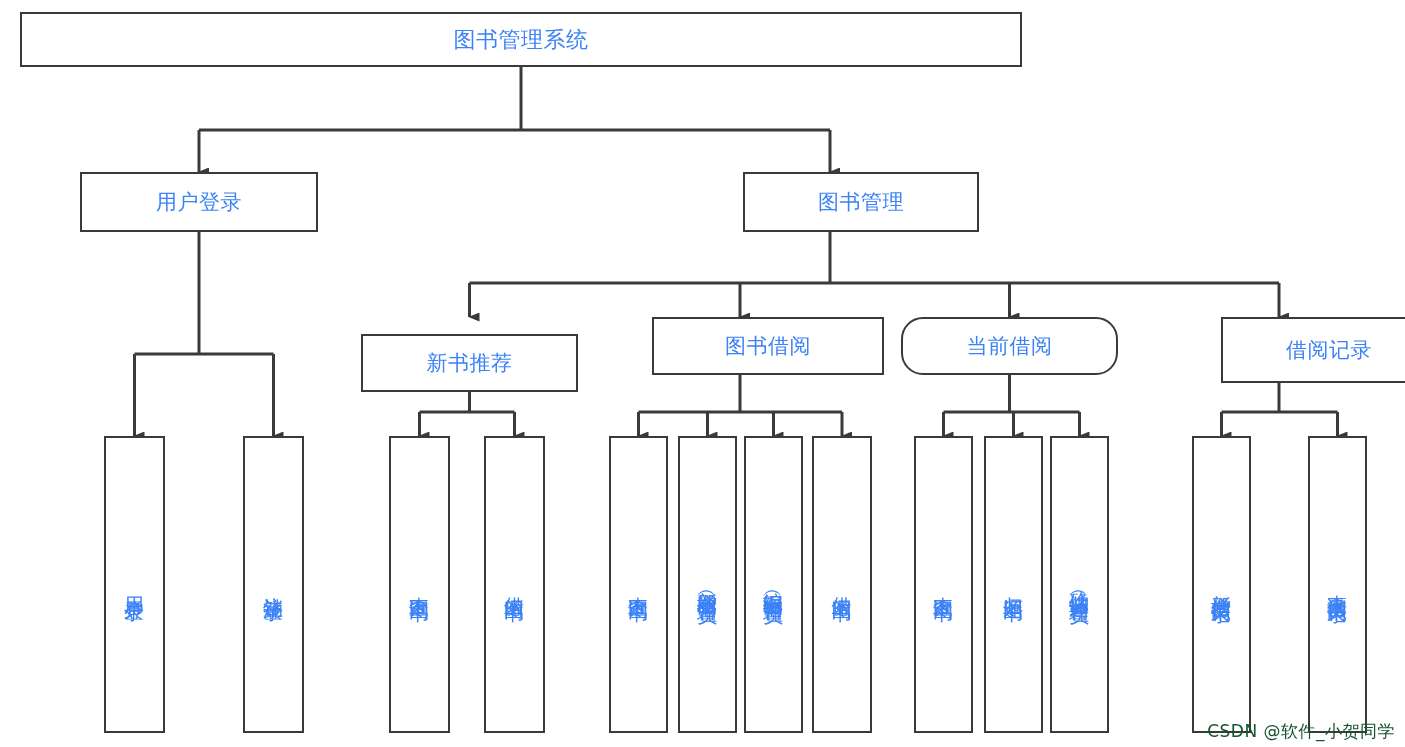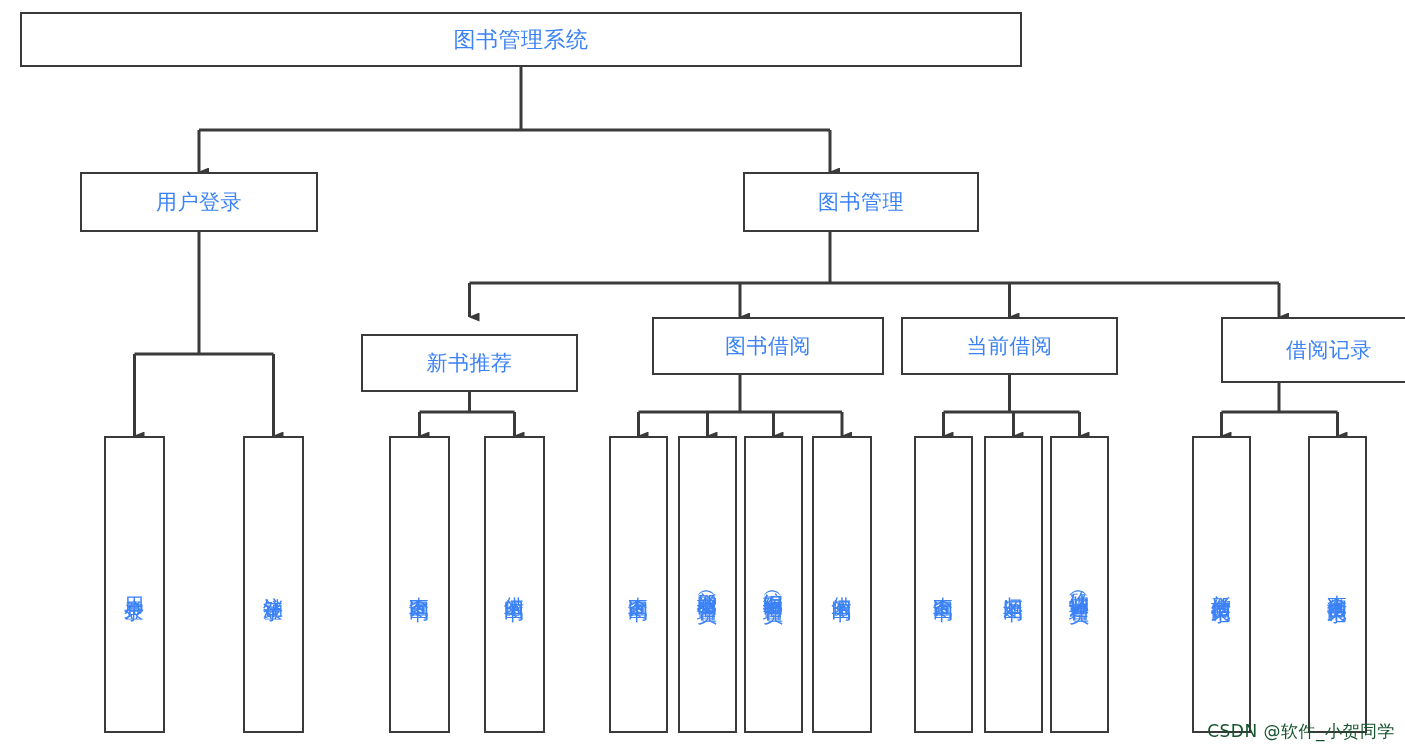--- a/index.html
+++ b/index.html
@@ -122,21 +122,21 @@
       </div>
       <div class="node-box" style="left: 712px; top: 172px; width: 236px; height: 60px; margin-left: 31px;">
         <span class="node-label">图书管理</span>
       </div>
       <div class="node-box" style="left: 361px; top: 334px; width: 217px; height: 58px;">
         <span class="node-label">新书推荐</span>
       </div>
       <div class="node-box" style="left: 652px; top: 317px; width: 232px; height: 58px;">
         <span class="node-label">图书借阅</span>
       </div>
-      <div class="node-box" style="left: 901px; top: 317px; width: 217px; height: 58px;">
+      <div class="node-box" style="left: 901px; top: 317px; width: 217px; height: 58px; border-radius: 22px;">
         <span class="node-label">当前借阅</span>
       </div>
       <div class="node-box" style="left: 1221px; top: 317px; width: 216px; height: 66px;">
         <span class="node-label">借阅记录</span>
       </div>
       <div class="node-box vertical" style="left: 104px; top: 436px; width: 61px; height: 297px;">
         <span class="node-label">用户登录</span>
       </div>
       <div class="node-box vertical" style="left: 243px; top: 436px; width: 61px; height: 297px;">
         <span class="node-label">注销登录</span>

